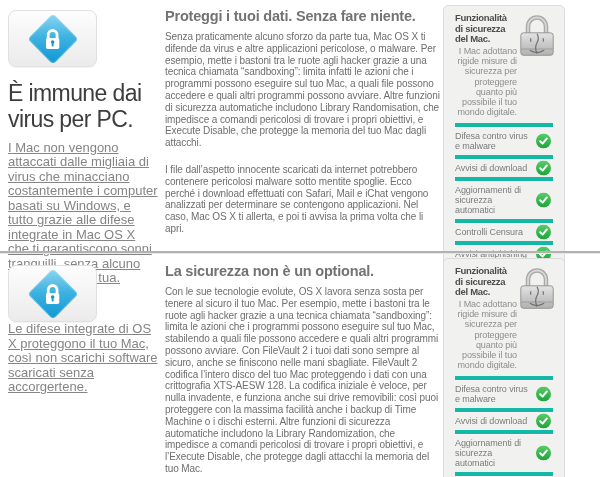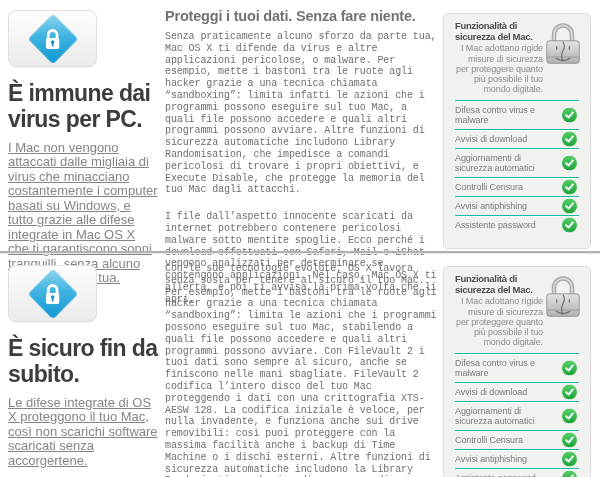--- a/index.html
+++ b/index.html
@@ -24,58 +24,57 @@
     display:flex; align-items:center; justify-content:center;
   }
   .diamond {
     width:36px; height:36px; border-radius:4px; transform:rotate(45deg);
     background:linear-gradient(135deg,#8fd7f1 0%,#3fb3e1 45%,#0e96d2 100%);
     box-shadow:inset 0 0 0 1px rgba(255,255,255,.25);
     display:flex; align-items:center; justify-content:center;
   }
   .diamond svg { transform:rotate(-45deg); display:block; }
   .feature-title {
-    margin:14px 0 8px; font-size:23px; font-weight:700; line-height:1.12;
+    margin:14px 0 8px; font-size:23px; font-weight:400; line-height:1.12;
     letter-spacing:-0.6px; color:#3d3d3d;
   }
   .feature-body { font-size:13px; line-height:1.12; color:#858585;text-decoration:underline; }
 
   
   .col-mid { position:absolute; left:165px; top:8px; width:276px; }
   .article h2 {
     font-size:14.5px; font-weight:bold; color:#737373;
     letter-spacing:-0.2px; margin:0 0 7px;
   }
   .article p {
     font-size:10px; line-height:1.18; letter-spacing:-0.1px;
-    color:#6e6e6e; margin:0 0 15px;font-family:Liberation Mono, monospace;
+    color:#6e6e6e; margin:0 0 15px;
   }
 
   
   .sidebar {
-    position:absolute; left:443px; width:148px;
+    position:absolute; left:443px; width:122px;
     background:#f1f1f0; border:1px solid #dcdcdc; border-radius:5px;
     padding:7px 11px 14px;
-    margin-top:8px;
   }
   .section-1 .sidebar { top:5px; }
   .section-2 .sidebar { top:3px; }
   .sb-head { position:relative; padding-right:2px; }
   .sb-icon { position:absolute; top:0; right:-4px; }
   .sb-title {
     font-size:9.5px; font-weight:bold; color:#4d4d4d;
     line-height:1.12; letter-spacing:-0.3px; padding-right:40px; margin-bottom:1px;
   }
   .sb-sub {
     font-size:9px; color:#8e8e8e; line-height:1.14;
     letter-spacing:-0.1px; padding-right:34px; margin-bottom:5px;text-align:right;
   }
   .sb-list { list-style:none; }
   .sb-list li {
-    position:relative; border-top:1px solid #14b8a6;
+    position:relative; border-top:4px solid #14b8a6;
     box-shadow:inset 0 1px 0 #fafafa;
     padding:4px 24px 4px 0; min-height:19px;
     font-size:9px; line-height:1.12; letter-spacing:-0.1px; color:#7c7c7c;
   }
   .check {
     position:absolute; right:2px; top:50%; transform:translateY(-50%);
     width:15px; height:15px; display:block;
   }
   .hidden-defs { position:absolute; width:0; height:0; }
 </style>
@@ -184,26 +183,26 @@
       <div class="icon-card">
         <div class="diamond">
           <svg width="18" height="23" viewBox="0 0 20 26">
             <path d="M5 12 V8 a5 5 0 0 1 10 0 v4" stroke="#ffffff" stroke-width="3.2" fill="none"></path>
             <rect x="2.5" y="11.5" width="15" height="12.5" rx="2" fill="#ffffff"></rect>
             <circle cx="10" cy="16" r="2" fill="#1492c9"></circle>
             <rect x="9" y="16.5" width="2" height="4.5" fill="#1492c9"></rect>
           </svg>
         </div>
       </div>
-      <h1 class="feature-title">È sicuro fin da subito.</h1>
       <p class="feature-body">Le difese integrate di OS X proteggono il tuo Mac, così non scarichi software scaricati senza accorgertene.</p>
     </div>
 
     <div class="col-mid">
       <div class="article">
+        <h2>La sicurezza non è un optional.</h2>
         <p>Con le sue tecnologie evolute, OS X lavora senza sosta per tenere al sicuro il tuo Mac. Per esempio, mette i bastoni tra le ruote agli hacker grazie a una tecnica chiamata “sandboxing”: limita le azioni che i programmi possono eseguire sul tuo Mac, stabilendo a quali file possono accedere e quali altri programmi possono avviare. Con FileVault 2 i tuoi dati sono sempre al sicuro, anche se finiscono nelle mani sbagliate. FileVault 2 codifica l’intero disco del tuo Mac proteggendo i dati con una crittografia XTS-AESW 128. La codifica iniziale è veloce, per nulla invadente, e funziona anche sui drive removibili: così puoi proteggere con la massima facilità anche i backup di Time Machine o i dischi esterni. Altre funzioni di sicurezza automatiche includono la Library Randomization, che impedisce a comandi pericolosi di trovare i propri obiettivi, e l’Execute Disable, che protegge dagli attacchi la memoria del tuo Mac.</p>
       </div>
     </div>
 
     <aside class="sidebar">
       <div class="sb-head">
         <span class="sb-icon">
           <svg width="40" height="45" viewBox="0 0 44 50">
             <path d="M12 24 V15 a10 10 0 0 1 20 0 v9" stroke="#a9a9a9" stroke-width="5" fill="none"></path>
             <path d="M12 24 V15 a10 10 0 0 1 20 0 v9" stroke="#d6d6d6" stroke-width="2" fill="none"></path>

